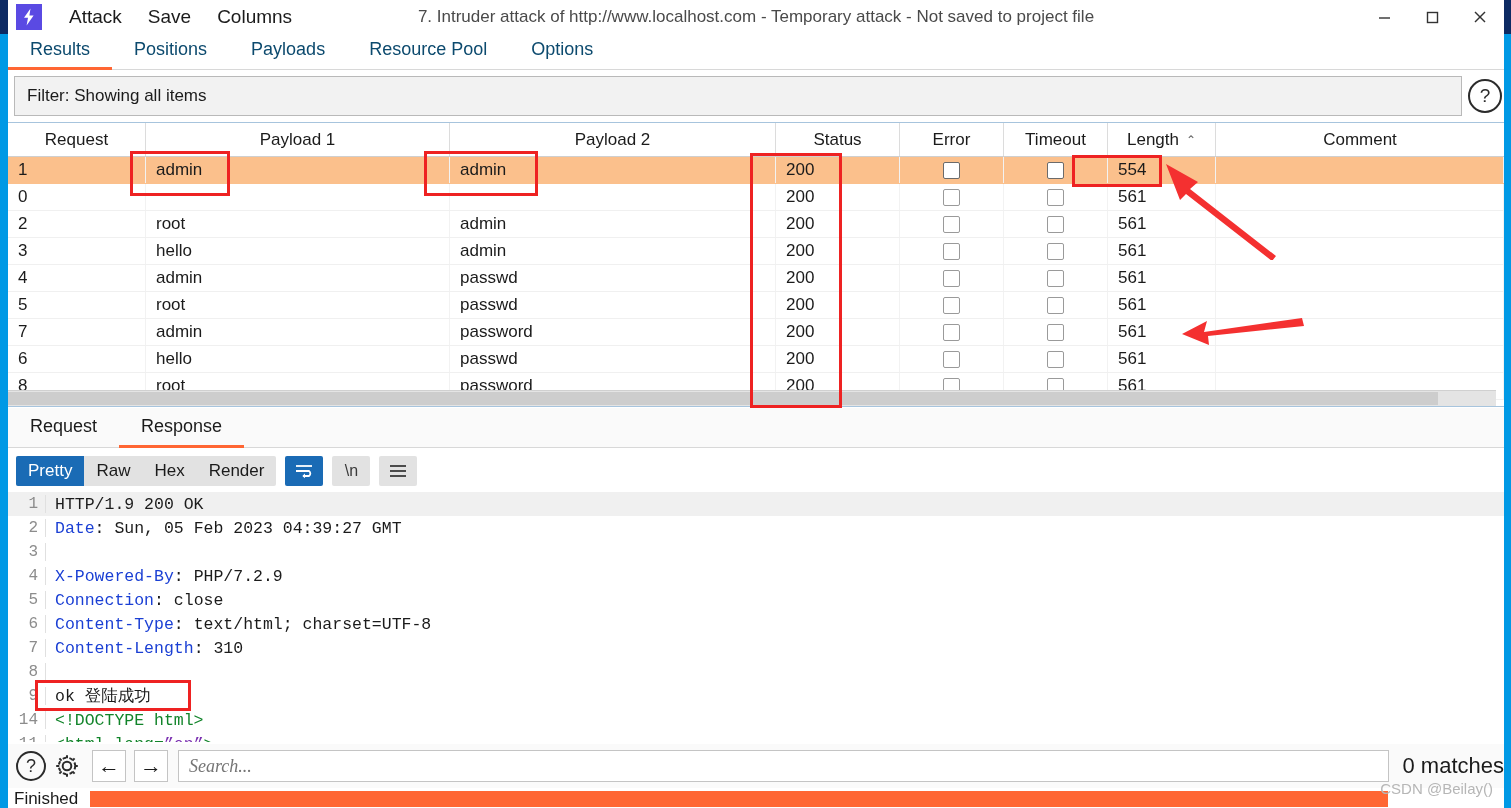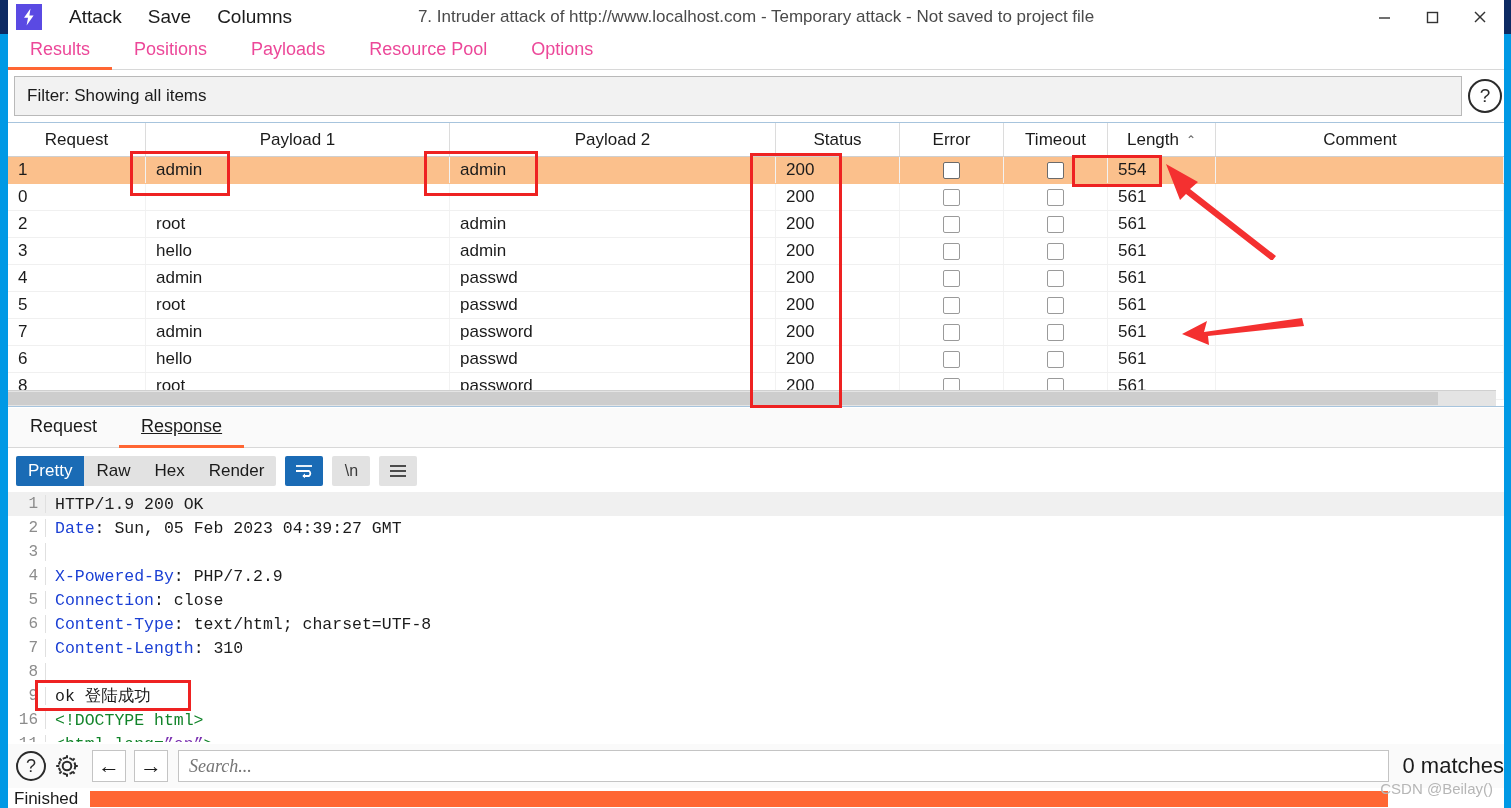--- a/index.html
+++ b/index.html
@@ -78,21 +78,21 @@
 
   
   .maintabs {
     position: absolute; left: 8px; top: 34px;
     width: 1496px; height: 36px;
     background: #ffffff;
     border-bottom: 1px solid #d8d8d8;
     display: flex; align-items: flex-end;
   }
   .mtab {
-    font-size: 18px; color: #ec4899;
+    font-size: 18px; color: #0c4a6e;
     padding: 4px 22px 7px 22px;
     cursor: default; white-space: nowrap;
     border-bottom: 3px solid transparent;
     margin-bottom: -1px;
   }
   .mtab.active { border-bottom-color: #ff6633; }
 
   
   .filterbar-wrap {
     position: absolute; left: 8px; top: 72px;
@@ -193,21 +193,21 @@
     border-bottom: 1px solid #d8d8d8;
     display: flex; align-items: flex-end;
   }
   .rrtab {
     font-size: 18px; color: #1b1b1b;
     padding: 6px 22px 8px 22px;
     cursor: default;
     border-bottom: 3px solid transparent;
     margin-bottom: -1px;
   }
-  .rrtab.active { border-bottom-color: #ff6633; text-decoration: underline; }
+  .rrtab.active { border-bottom-color: #ff6633; }
 
   
   .viewbar {
     position: absolute; left: 8px; top: 452px;
     width: 1243px; height: 38px;
     display: flex; align-items: center;
     padding-left: 8px; gap: 0px;
   }
   .segmented {
     display: flex; align-items: stretch;
@@ -589,21 +589,21 @@
         </div>
         <div class="codeline">
           <div class="gutter">8</div>
           <div class="ccontent"><span></span></div>
         </div>
         <div class="codeline">
           <div class="gutter">9</div>
           <div class="ccontent"><span>ok 登陆成功</span></div>
         </div>
         <div class="codeline">
-          <div class="gutter">16</div>
+          <div class="gutter">14</div>
           <div class="ccontent"><span class="tag">&lt;!DOCTYPE html&gt;</span></div>
         </div>
         <div class="codeline">
           <div class="gutter">11</div>
           <div class="ccontent"><span class="tag">&lt;html lang=</span><span class="attr">”en”</span><span class="tag">&gt;</span></div>
         </div>
       </div>
   </div>
 
   <div class="searchbar">

